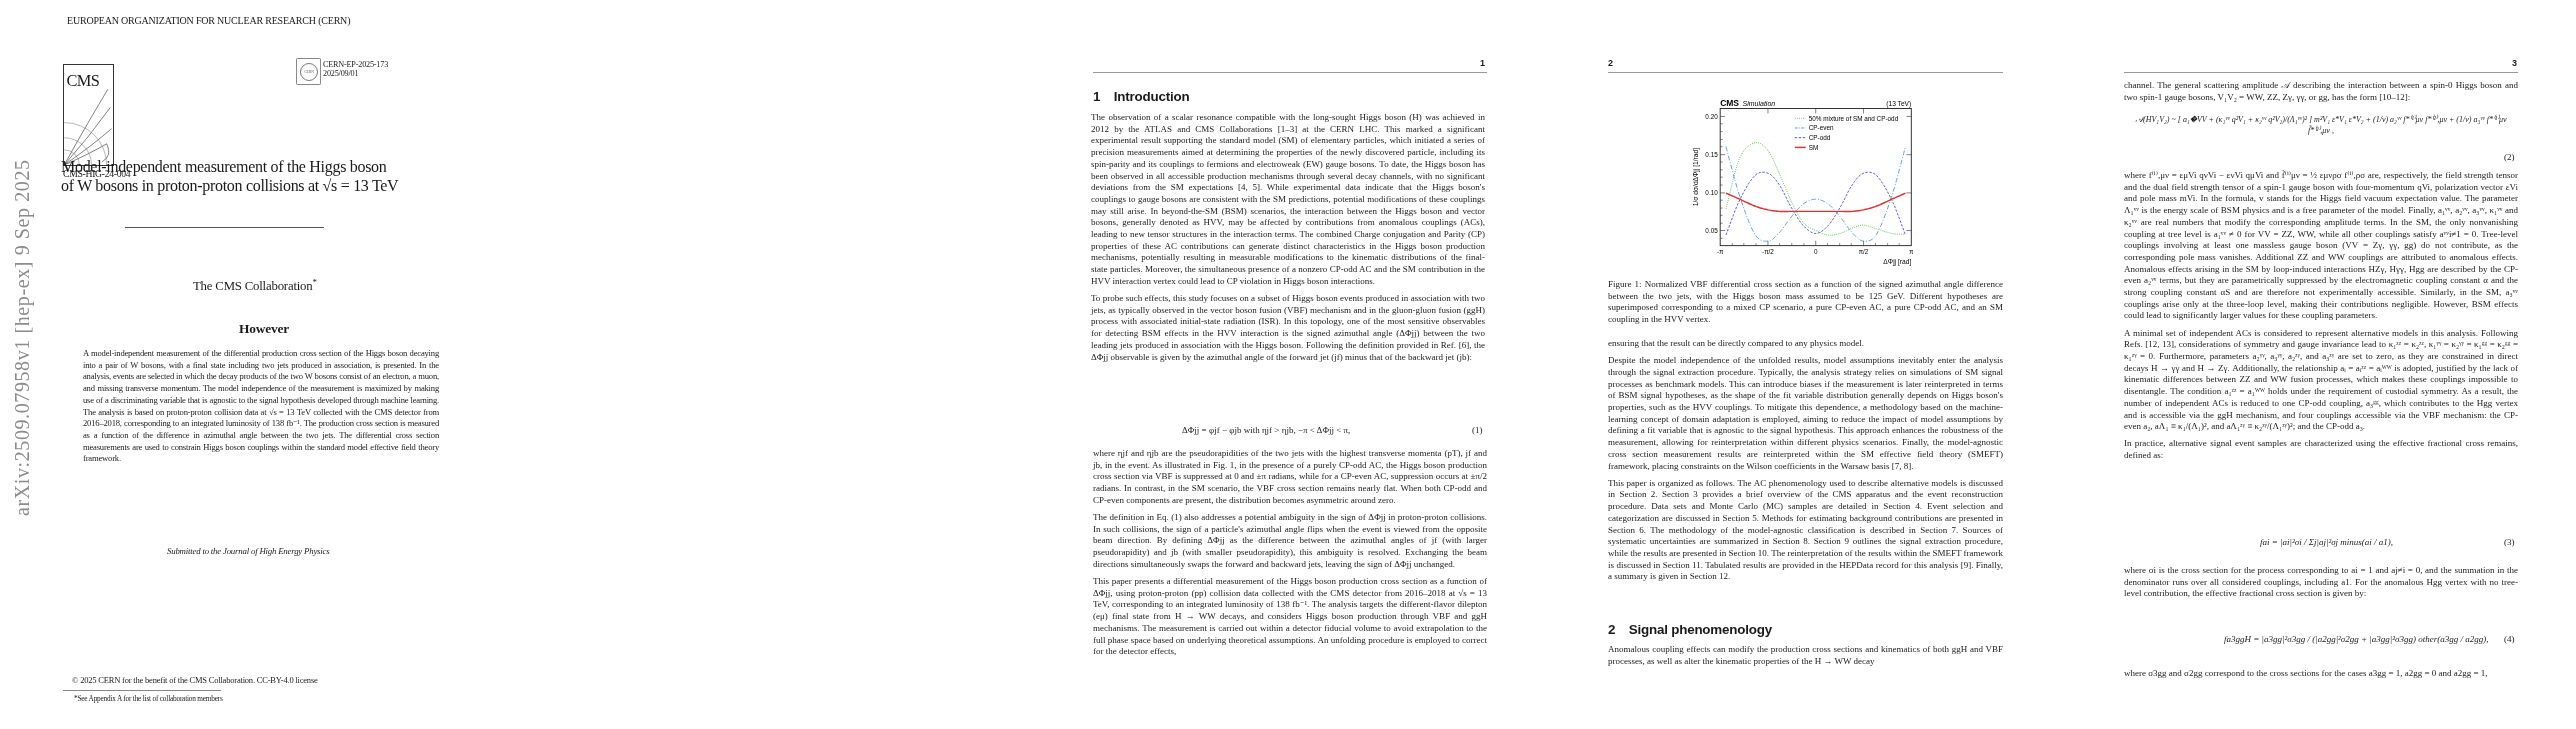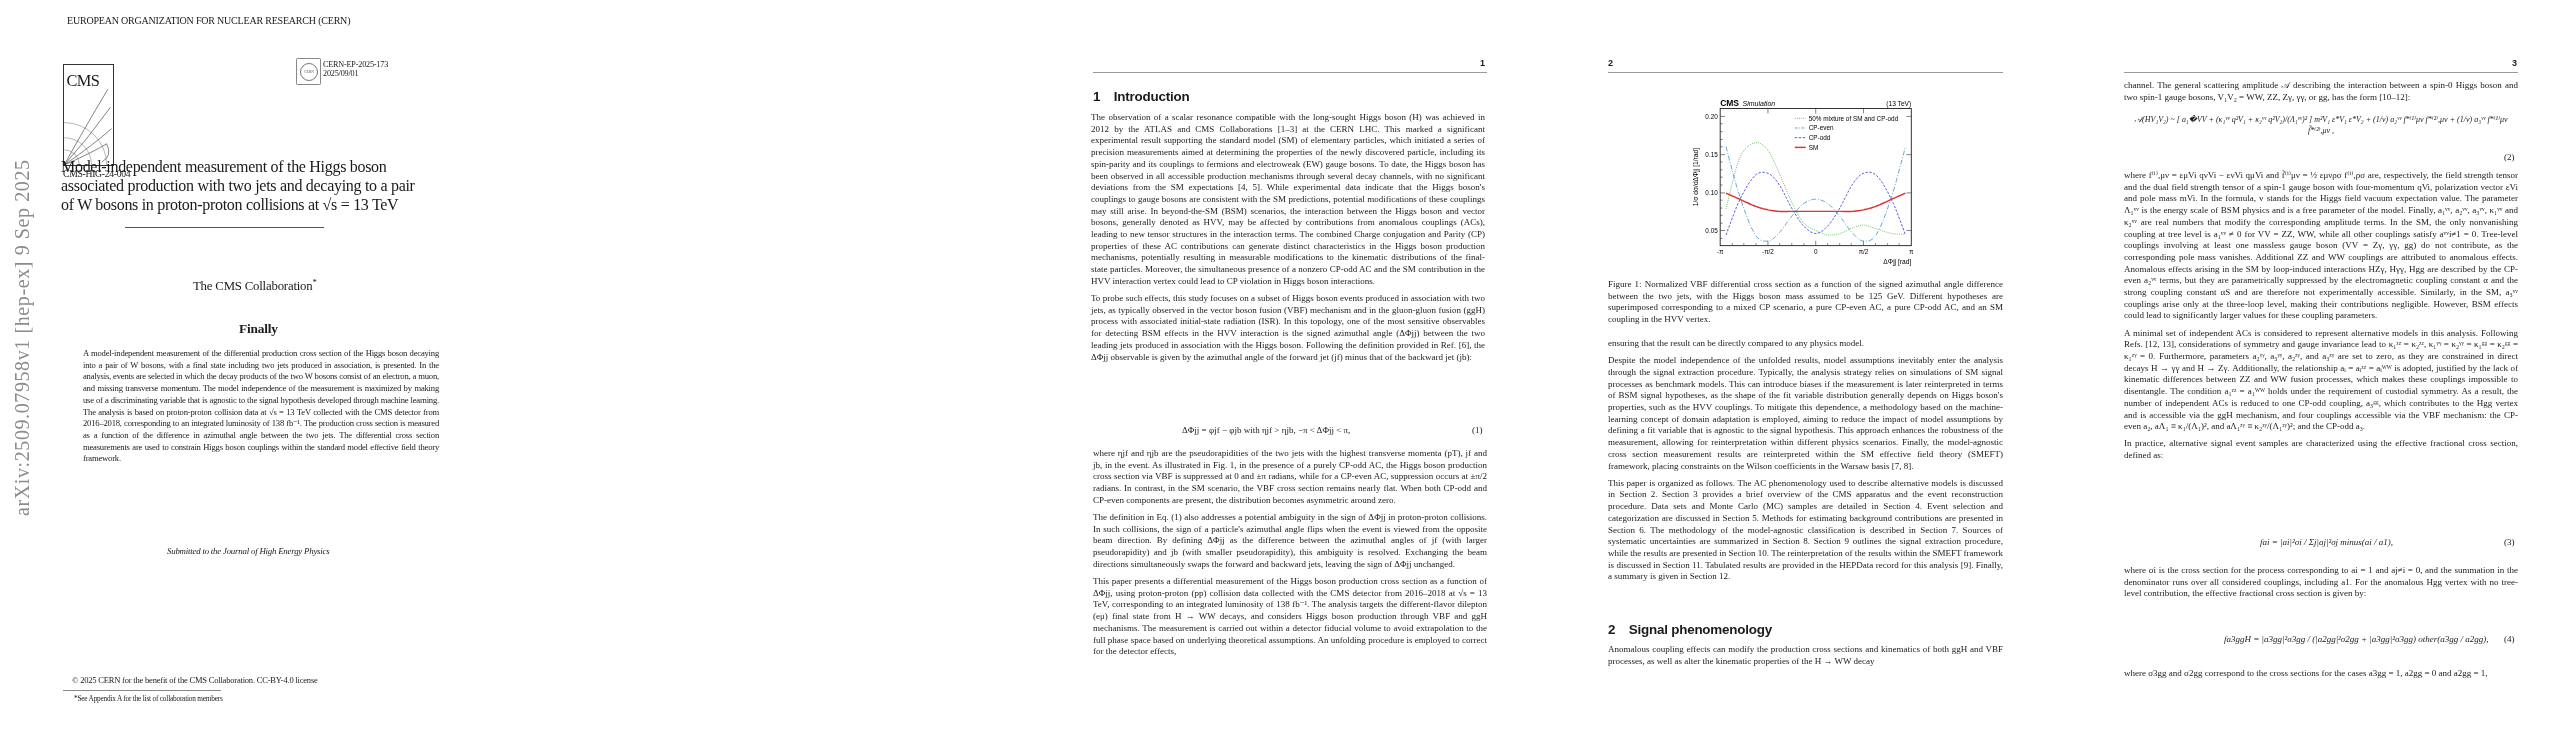--- a/index.html
+++ b/index.html
@@ -5,21 +5,21 @@
   html, body { margin:0; padding:0; background:#ffffff; }
   body { width:2576px; height:729px; position:relative; overflow:hidden;
          font-family:"Liberation Serif", "DejaVu Serif", serif; color:#1a1a1a; }
   .abs { position:absolute; }
   .txt { font-size:9px; line-height:11.7px; text-align:justify; }
   .txt p { margin:0 0 5.5px 0; }
   .rule { position:absolute; height:1.2px; background:#9a9a9a; }
   .pagenum { position:absolute; font-family:"Liberation Sans", sans-serif; font-weight:bold; font-size:9px; }
   .h1 { font-family:"Liberation Sans", sans-serif; font-weight:bold; font-size:13.4px; letter-spacing:-0.2px; }
   .h1 .num { display:inline-block; width:20.7px; }
-  .eq { position:absolute; font-size:9px; font-style:italic; }
+  .eq { position:absolute; font-size:9px; font-style:italic;font-family:Liberation Serif, serif; }
   .eqnum { position:absolute; font-size:9px; }
   sub, sup { font-size:70%; line-height:0; }
 
   
   #sidebar { position:absolute; left:11px; top:109px; width:24px; height:407px; }
   #sidebar span { position:absolute; left:0; top:407px; transform-origin:0 0; transform:rotate(-90deg);
                   white-space:nowrap; font-size:20px; color:#8c8c8c; letter-spacing:0.6px; }
   .cms-logo { position:absolute; left:63px; top:64px; width:49px; height:100px; border:0.6px solid #333; }
   .cms-logo .lbl { position:absolute; left:2.4px; top:6px; font-size:16.4px; letter-spacing:-0.6px; }
   .cern-logo { position:absolute; left:296px; top:58px; width:23px; height:25px; border:0.6px solid #888; border-radius:1.2px; }
@@ -56,29 +56,28 @@
   <div class="cern-logo">
     <div class="ring">CERN</div>
   </div>
   <div class="abs" style="left:323px; top:60px; font-size:8.2px; line-height:9px; letter-spacing:-0.2px;">
     <div>CERN-EP-2025-173</div>
     <div>2025/09/01</div>
   </div>
 
   <div class="abs" style="left:61px; top:157px; width:401px; text-align:left; font-size:16px; line-height:19px; letter-spacing:-0.3px;">
     <div>Model-independent measurement of the Higgs boson</div>
-    <div>associated production with two jets and decaying to a pair</div>
     <div>of W bosons in proton-proton collisions at √s = 13 TeV</div>
   </div>
 
   <div class="abs" style="left:193px; top:279px; font-size:12.8px; letter-spacing:-0.2px;">
     <span>The CMS Collaboration</span><sup>*</sup>
   </div>
 
-  <div class="abs" style="left:239px; top:321px; font-size:13.4px; font-weight:bold; letter-spacing:-0.2px;">Finally</div>
+  <div class="abs" style="left:239px; top:321px; font-size:13.4px; font-weight:bold; letter-spacing:-0.2px;">However</div>
   <div class="abs txt" style="left:83px; top:348px; width:356px; font-size:8.6px; line-height:11.7px; letter-spacing:-0.2px;">A model-independent measurement of the differential production cross section of the Higgs boson decaying into a pair of W bosons, with a final state including two jets produced in association, is presented. In the analysis, events are selected in which the decay products of the two W bosons consist of an electron, a muon, and missing transverse momentum. The model independence of the measurement is maximized by making use of a discriminating variable that is agnostic to the signal hypothesis developed through machine learning. The analysis is based on proton-proton collision data at √s = 13 TeV collected with the CMS detector from 2016–2018, corresponding to an integrated luminosity of 138 fb⁻¹. The production cross section is measured as a function of the difference in azimuthal angle between the two jets. The differential cross section measurements are used to constrain Higgs boson couplings within the standard model effective field theory framework.</div>
 
   <div class="abs" style="left:167px; top:546px; font-size:8.8px; font-style:italic; letter-spacing:-0.2px;">Submitted to the Journal of High Energy Physics</div>
 
   <div class="abs" style="left:72px; top:675px; font-size:8.5px; letter-spacing:-0.2px;">© 2025 CERN for the benefit of the CMS Collaboration. CC-BY-4.0 license</div>
   <div class="abs" style="left:63px; top:690px; width:158px; height:1.2px; background:#888;"></div>
   <div class="abs" style="left:74px; top:694px; font-size:7.3px; letter-spacing:-0.2px;">*See Appendix A for the list of collaboration members</div>
 </div>
 
 <div>
@@ -217,21 +216,21 @@
 
   <div class="abs txt" style="left:2124px; top:80px; width:394px;">
     <p>channel. The general scattering amplitude 𝒜 describing the interaction between a spin-0 Higgs boson and two spin-1 gauge bosons, V₁V₂ = WW, ZZ, Zγ, γγ, or gg, has the form [10–12]:</p>
   </div>
   <div class="eq" style="left:2124px; top:114px; width:394px; font-size:8px; line-height:11px; text-align:center;">𝒜(HV₁V₂) ~ [ a₁�VV + (κ₁ᵛᵛ q²V₁ + κ₂ᵛᵛ q²V₂)/(Λ₁ᵛᵛ)² ] m²V₁ ε*V₁ ε*V₂ + (1/v) a₂ᵛᵛ f*⁽¹⁾μν f*⁽²⁾,μν + (1/v) a₃ᵛᵛ f*⁽¹⁾μν f̃*⁽²⁾,μν ,</div>
   <div class="eqnum" style="left:2504px; top:152px;">(2)</div>
 
   <div class="abs txt" style="left:2124px; top:170px; width:394px;">
     <p>where f⁽ⁱ⁾,μν = εμVi qνVi − ενVi qμVi and f̃⁽ⁱ⁾μν = ½ εμνρσ f⁽ⁱ⁾,ρσ are, respectively, the field strength tensor and the dual field strength tensor of a spin-1 gauge boson with four-momentum qVi, polarization vector εVi and pole mass mVi. In the formula, v stands for the Higgs field vacuum expectation value. The parameter Λ₁ᵛᵛ is the energy scale of BSM physics and is a free parameter of the model. Finally, a₁ᵛᵛ, a₂ᵛᵛ, a₃ᵛᵛ, κ₁ᵛᵛ and κ₂ᵛᵛ are real numbers that modify the corresponding amplitude terms. In the SM, the only nonvanishing coupling at tree level is a₁ᵛᵛ ≠ 0 for VV = ZZ, WW, while all other couplings satisfy aᵛᵛi≠1 = 0. Tree-level couplings involving at least one massless gauge boson (VV = Zγ, γγ, gg) do not contribute, as the corresponding pole mass vanishes. Additional ZZ and WW couplings are attributed to anomalous effects. Anomalous effects arising in the SM by loop-induced interactions HZγ, Hγγ, Hgg are described by the CP-even a₂ᵛᵛ terms, but they are parametrically suppressed by the electromagnetic coupling constant α and the strong coupling constant αS and are therefore not experimentally accessible. Similarly, in the SM, a₃ᵛᵛ couplings arise only at the three-loop level, making their contributions negligible. However, BSM effects could lead to significantly larger values for these coupling parameters.</p>
     <p>A minimal set of independent ACs is considered to represent alternative models in this analysis. Following Refs. [12, 13], considerations of symmetry and gauge invariance lead to κ₁ᶻᶻ = κ₂ᶻᶻ, κ₁ᵞᵞ = κ₂ᵞᵞ = κ₁ᵍᵍ = κ₂ᵍᵍ = κ₁ᶻᵞ = 0. Furthermore, parameters a₂ᵞᵞ, a₃ᵞᵞ, a₂ᶻᵞ, and a₃ᶻᵞ are set to zero, as they are constrained in direct decays H → γγ and H → Zγ. Additionally, the relationship aᵢ = aᵢᶻᶻ = aᵢᵂᵂ is adopted, justified by the lack of kinematic differences between ZZ and WW fusion processes, which makes these couplings impossible to disentangle. The condition a₁ᶻᶻ = a₁ᵂᵂ holds under the requirement of custodial symmetry. As a result, the number of independent ACs is reduced to one CP-odd coupling, a₃ᵍᵍ, which contributes to the Hgg vertex and is accessible via the ggH mechanism, and four couplings accessible via the VBF mechanism: the CP-even a₂, aΛ₁ ≡ κ₁/(Λ₁)², and aΛ₁ᶻᵞ ≡ κ₂ᶻᵞ/(Λ₁ᶻᵞ)²; and the CP-odd a₃.</p>
-    <p>In practice, alternative signal event samples are characterized using the effective fractional cross section, defined as:</p>
+    <p>In practice, alternative signal event samples are characterized using the effective fractional cross remains, defined as:</p>
   </div>
 
   <div class="eq" style="left:2260px; top:537px;">fai = |ai|²σi / Σj|aj|²σj  minus(ai / a1),</div>
   <div class="eqnum" style="left:2504px; top:537px;">(3)</div>
 
   <div class="abs txt" style="left:2124px; top:565px; width:394px;">
     <p>where σi is the cross section for the process corresponding to ai = 1 and aj≠i = 0, and the summation in the denominator runs over all considered couplings, including a1. For the anomalous Hgg vertex with no tree-level contribution, the effective fractional cross section is given by:</p>
   </div>
 
   <div class="eq" style="left:2224px; top:634px;">fa3ggH = |a3gg|²σ3gg / (|a2gg|²σ2gg + |a3gg|²σ3gg)  other(a3gg / a2gg),</div>

